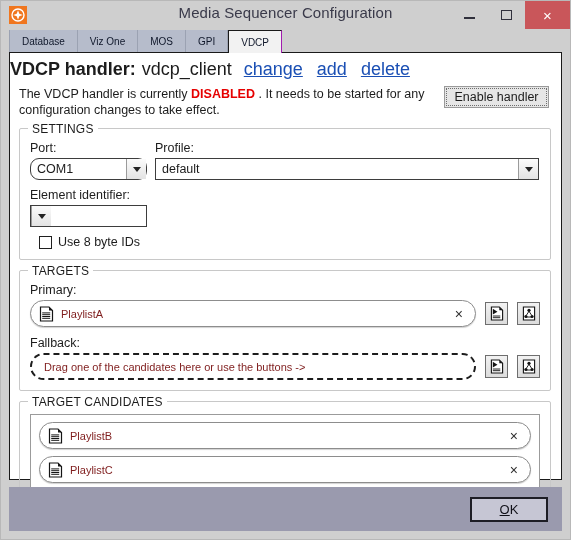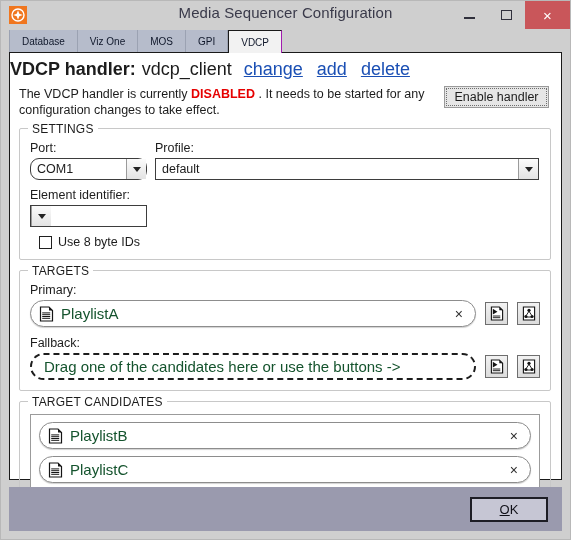--- a/index.html
+++ b/index.html
@@ -235,22 +235,22 @@
     padding: 0 10px 0 8px;
     box-shadow: 0 1px 1px rgba(0,0,0,0.18);
   }
   .pill.dashed {
     border: 2px dashed #1c1c1c;
     box-shadow: none;
     padding-left: 12px;
   }
   .pill-label {
     flex: 1;
-    font-size: 15px;
-    color: #14532d;
+    font-size: 11px;
+    color: #7f1d1d;
     margin-left: 7px;
   }
   .pill.dashed .pill-label { margin-left: 0; }
   .pill-close {
     font-size: 14px;
     color: #303030;
     line-height: 1;
     cursor: pointer;
     padding: 0 2px;
   }

